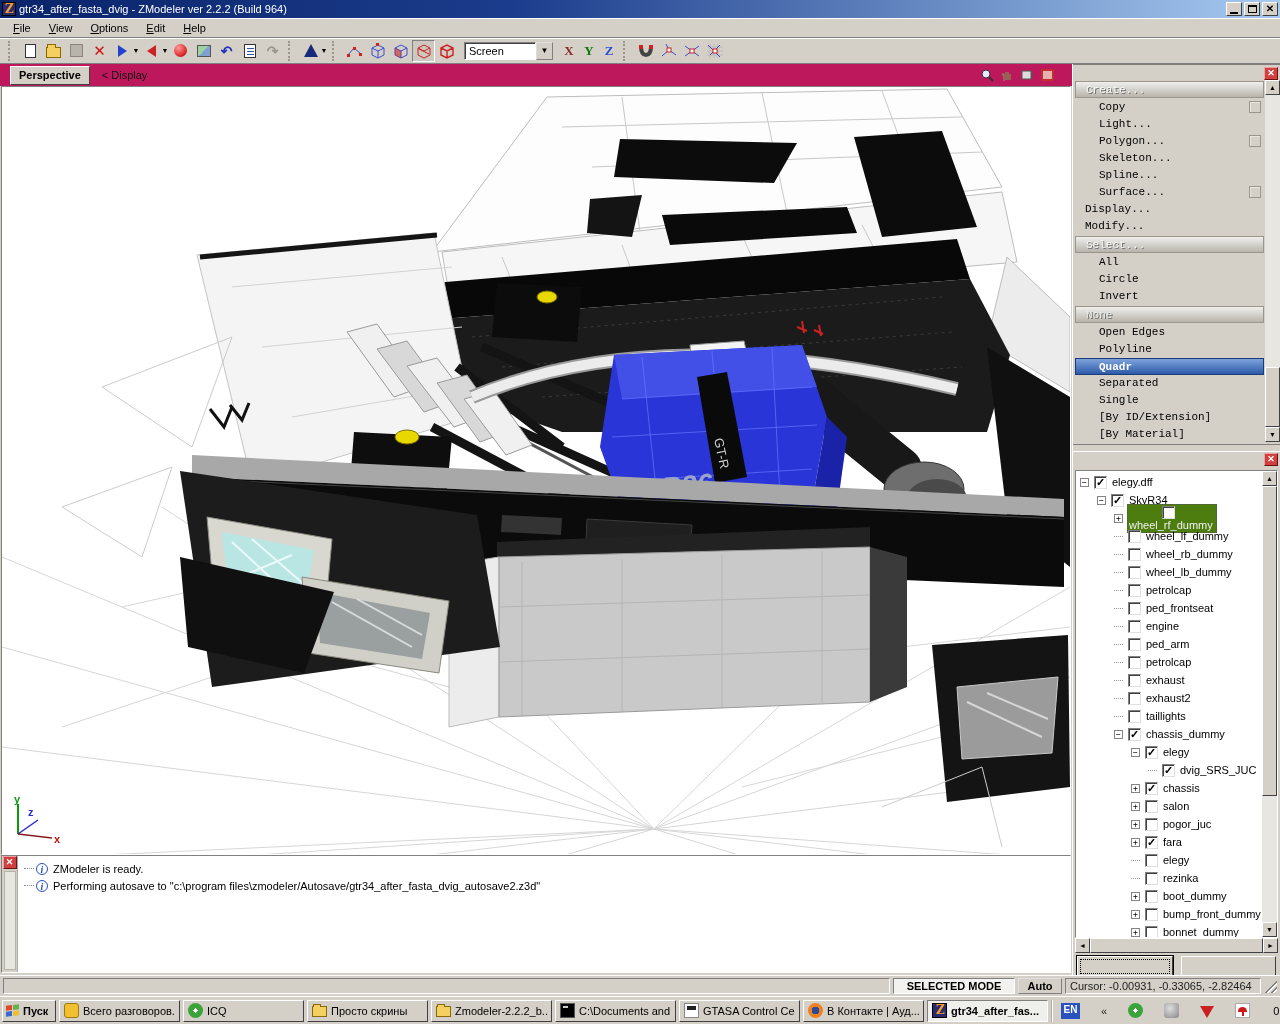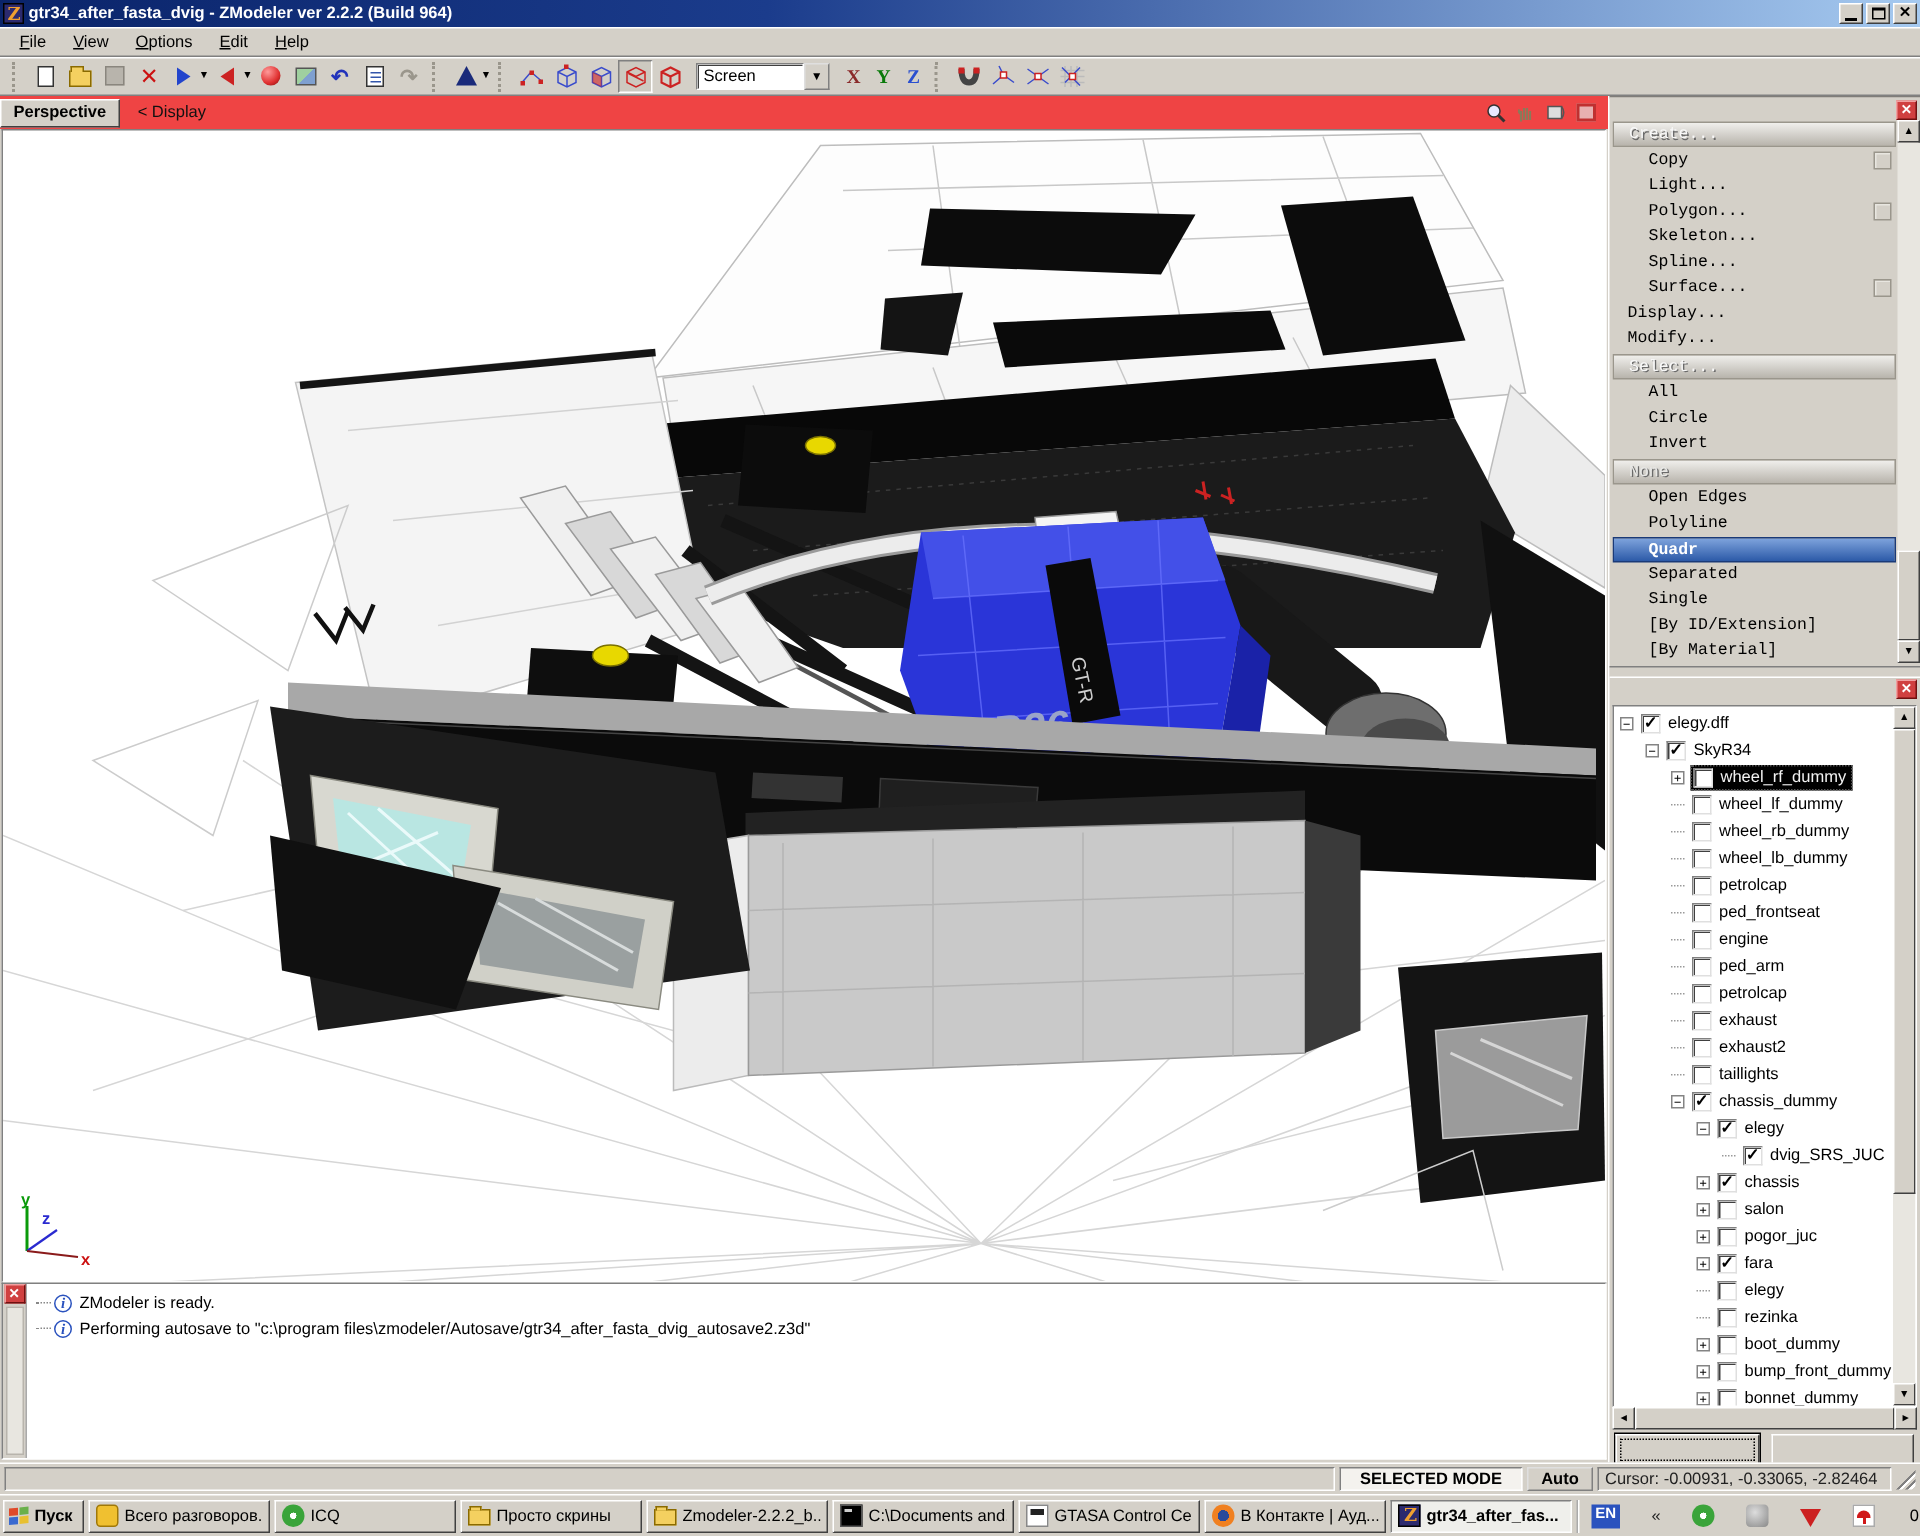--- a/index.html
+++ b/index.html
@@ -6,21 +6,21 @@
   html,body{width:1280px;height:1024px;overflow:hidden;}
   body{font-family:"Liberation Sans",sans-serif;font-size:11px;background:#d4d0c8;color:#000;position:relative;}
   .raised{border:1px solid;border-color:#ffffff #404040 #404040 #ffffff;}
   .raised2{border:1px solid;border-color:#dfdfdf #808080 #808080 #dfdfdf;}
   .sunken{border:1px solid;border-color:#808080 #ffffff #ffffff #808080;}
 
   
   .titlebar{position:absolute;left:0;top:0;width:1280px;height:18px;background:linear-gradient(90deg,#0a246a,#1b3c8c 40%,#a6caf0);display:flex;align-items:center;padding:0 2px;}
   .app-icon{width:14px;height:14px;background:#2c2a6e;border:1px solid #000;margin-right:3px;position:relative;flex:0 0 auto;}
   .app-icon::after{content:"Z";position:absolute;left:2px;top:-1px;color:#f0a030;font-weight:bold;font-size:12px;font-family:"DejaVu Serif",serif;}
-  .title-text{color:#fff;font-weight:bold;font-size:11px;flex:1;white-space:nowrap;overflow:hidden;}
+  .title-text{color:#fff;font-weight:normal;font-size:11px;flex:1;white-space:nowrap;overflow:hidden;}
   .tb-btn{width:16px;height:14px;background:#d4d0c8;margin-left:2px;display:flex;align-items:center;justify-content:center;font-size:9px;line-height:1;flex:0 0 auto;}
   .glyph-min{width:8px;height:2px;background:#000;margin-top:8px;}
   .glyph-max{width:9px;height:8px;border:1px solid #000;border-top-width:2px;}
   .glyph-x{font-weight:bold;font-size:10px;}
 
   
   .menubar{position:absolute;left:0;top:18px;width:1280px;height:20px;background:#d4d0c8;display:flex;align-items:center;padding-left:4px;border-bottom:1px solid #808080;box-shadow:inset 0 1px 0 #fff;}
   .menu-item{display:inline-block;padding:2px 9px;}
   .menu-item::first-letter{text-decoration:underline;}
 
@@ -48,21 +48,21 @@
   .xyz{width:20px;height:20px;display:flex;align-items:center;justify-content:center;font-weight:bold;font-size:13px;font-family:"Liberation Serif",serif;}
   .xyz.x{color:#8a2a2a;}
   .xyz.y{color:#0a7a0a;}
   .xyz.z{color:#2a4fd0;}
   .combo{display:flex;align-items:center;margin:0 6px;}
   .combo .field{width:72px;height:18px;background:#fff;border:1px solid;border-color:#808080 #fff #fff #808080;box-shadow:inset 1px 1px 0 #404040;padding:2px 4px;}
   .combo .drop{width:17px;height:18px;background:#d4d0c8;display:flex;align-items:center;justify-content:center;font-size:8px;}
 
   
   .vp-col{position:absolute;left:0;top:64px;width:1072px;height:911px;background:#d4d0c8;}
-  .vp-header{height:22px;display:flex;align-items:center;background:#ef4444;padding:1px 0;}
+  .vp-header{height:22px;display:flex;align-items:center;background:#be185d;padding:1px 10px;}
   .vp-tab{height:19px;padding:2px 8px;font-weight:bold;background:#d4d0c8;margin-right:6px;}
   .vp-crumb{flex:1;padding-left:6px;color:#111;}
   .vp-tools{display:flex;align-items:center;gap:2px;margin-right:6px;}
   .vp-tool{width:18px;height:17px;display:flex;align-items:center;justify-content:center;}
   .redbox{width:13px;height:12px;border:2px solid #c03030;background:#e8b0b0;}
   .vp-canvas{position:relative;width:1070px;height:769px;margin-left:1px;background:#fff;border:1px solid;border-color:#808080 #fff #fff #808080;overflow:hidden;}
   .axis-ind{position:absolute;left:6px;bottom:8px;}
 
   
   .log-panel{position:relative;width:1070px;height:118px;margin-left:1px;background:#fff;border:1px solid;border-color:#808080 #fff #fff #808080;display:flex;}
@@ -91,21 +91,21 @@
   .sb-thumb{background:#d4d0c8;border:1px solid;border-color:#fff #404040 #404040 #fff;}
   .rp-split{height:8px;border-top:1px solid #808080;border-bottom:1px solid #fff;background:#d4d0c8;margin-top:2px;}
   .tree-close-row{height:16px;display:flex;justify-content:flex-end;padding:1px 2px;}
   .tree-wrap{position:relative;height:468px;margin:2px 2px 0 2px;background:#fff;border:1px solid;border-color:#808080 #fff #fff #808080;overflow:hidden;}
   .tree-body{position:absolute;left:0;top:0;right:15px;bottom:0;overflow:hidden;padding-top:2px;}
   .tnode{height:18px;display:flex;align-items:center;white-space:nowrap;}
   .tspace{flex:0 0 auto;}
   .texp{width:9px;height:9px;border:1px solid #848484;background:#fff;font-size:8px;line-height:7px;text-align:center;flex:0 0 auto;margin-right:4px;font-family:"DejaVu Sans Mono",monospace;}
   .tdash{width:9px;border-top:1px dotted #999;flex:0 0 auto;margin-right:4px;}
   .selwrap{display:flex;align-items:center;padding:1px 3px 1px 1px;}
-  .selwrap.sel{background:#000000;border:1px dotted #555;color:#f2f2f2;}
+  .selwrap.sel{background:#4d7c0f;border:1px dotted #555;color:#f2f2f2;flex-direction:column;}
   .tcb{width:13px;height:13px;background:#fff;border:1px solid;border-color:#808080 #dfdfdf #dfdfdf #808080;box-shadow:inset 1px 1px 0 #404040;font-size:11px;line-height:11px;text-align:center;font-weight:bold;margin-right:5px;flex:0 0 auto;color:#000;}
   .tree-vscroll{position:absolute;right:0;top:0;bottom:0;width:15px;background:#e8e6e0;display:flex;flex-direction:column;}
   .hscroll{height:15px;margin:0 2px;background:#e8e6e0;display:flex;}
   .hs-thumb{width:370px;background:#d4d0c8;border:1px solid;border-color:#fff #404040 #404040 #fff;}
   .tree-btns{display:flex;gap:8px;padding:3px 4px;}
   .tree-btn{flex:1;height:21px;background:#d4d0c8;text-align:center;padding-top:17px;}
   .tree-btn.focused{outline:1px dotted #000;outline-offset:-4px;box-shadow:0 0 0 1px #000;}
 
   
   .statusbar{position:absolute;left:0;top:975px;width:1280px;height:21px;background:#d4d0c8;border-top:1px solid #fff;display:flex;align-items:center;gap:3px;padding:2px 3px;}

